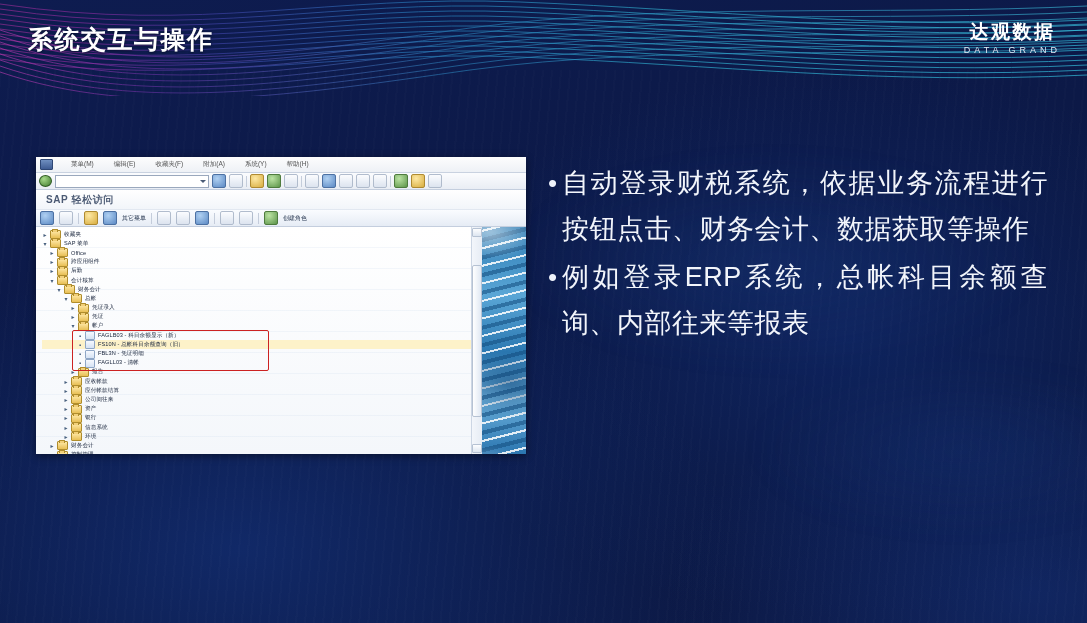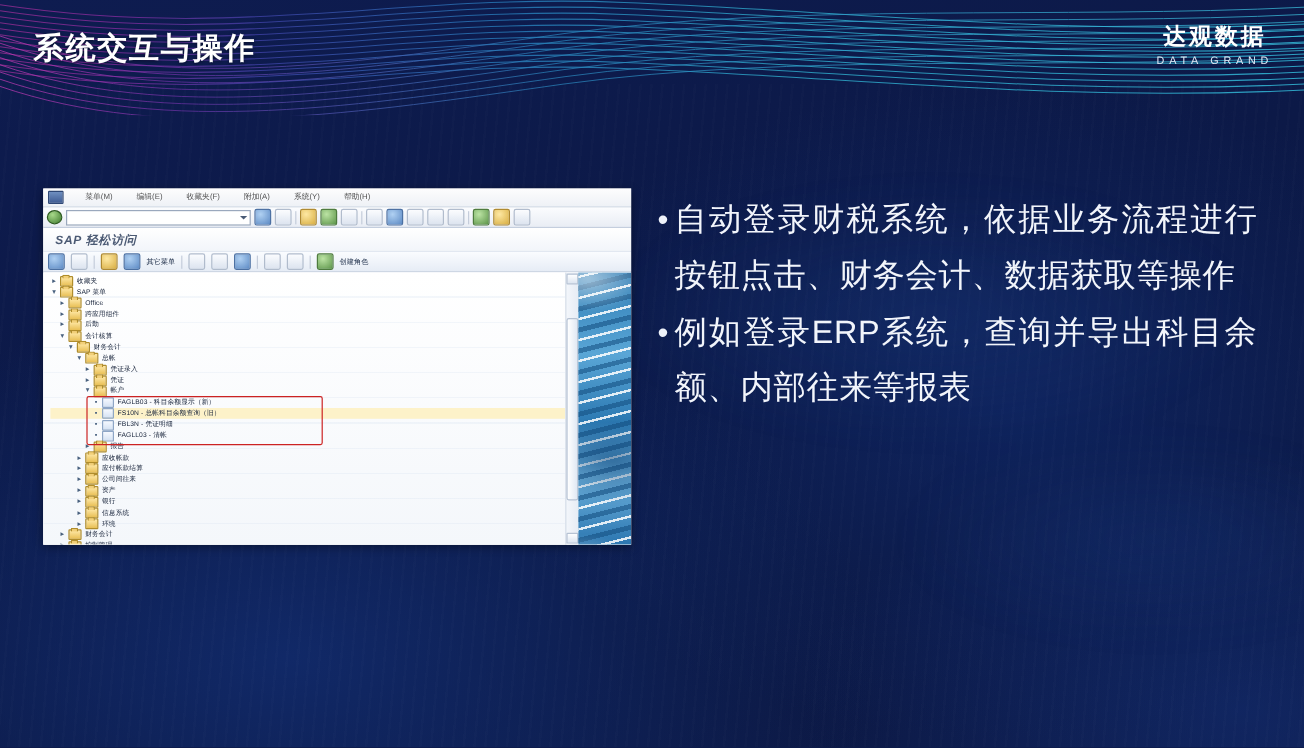--- a/index.html
+++ b/index.html
@@ -111,21 +111,21 @@
   .tbtn.ylw{background:radial-gradient(circle at 35% 30%,#ffe79a,#d6a62c);border-color:#a87f1d;}
   .tbtn.blu{background:radial-gradient(circle at 35% 30%,#a9cdf2,#4d7fbf);border-color:#3b639a;}
   .tbtn.sep{width:1px;height:11px;background:#c0c9d8;border:none;border-radius:0;}
 
   .sap-title{
     height:19px;background:linear-gradient(#ffffff,#f2f5fa);
     display:flex;align-items:center;padding-left:10px;
     border-bottom:1px solid #e2e8f1;
   }
   .sap-title span{
-    font-size:10px;font-style:italic;font-weight:bold;color:#2d3e5c;
+    font-size:10px;font-weight:bold;color:#2d3e5c;
     letter-spacing:.6px;filter:blur(.3px);opacity:.85;
   }
   .sap-apptool{
     height:16px;background:linear-gradient(#fafcff,#e6ecf5);
     border-bottom:1px solid #c4cede;display:flex;align-items:center;padding:0 4px;gap:5px;
   }
   .sap-apptool .lbl{font-size:6px;color:#25354f;filter:blur(.25px);white-space:nowrap;}
   .sap-body{
     position:relative;height:227px;background:#fbfcfe;overflow:hidden;
     display:flex;
@@ -260,21 +260,21 @@
     <div class="logo-en">DATA GRAND</div>
   </div>
 
   <div id="bullets">
       <div class="bullet">
         <span class="dot">•</span>
         <span class="btxt">自动登录财税系统，依据业务流程进行按钮点击、财务会计、数据获取等操作</span>
       </div>
       <div class="bullet">
         <span class="dot">•</span>
-        <span class="btxt">例如登录ERP系统，查询并导出科目余额、内部往来等报表</span>
+        <span class="btxt">例如登录ERP系统，总帐科目余额查询、内部往来等报表</span>
       </div>
     </div>
 
   <div id="sap-shot">
 
     <div class="sap-menubar">
       <div class="mb-ico"></div>
       <div class="mi">菜单(M)</div>
       <div class="mi">编辑(E)</div>
       <div class="mi">收藏夹(F)</div>

